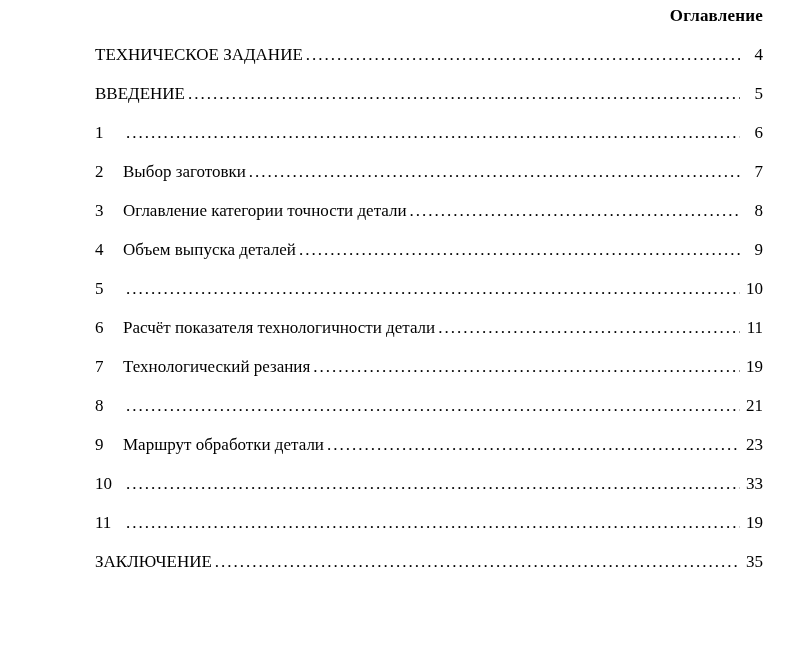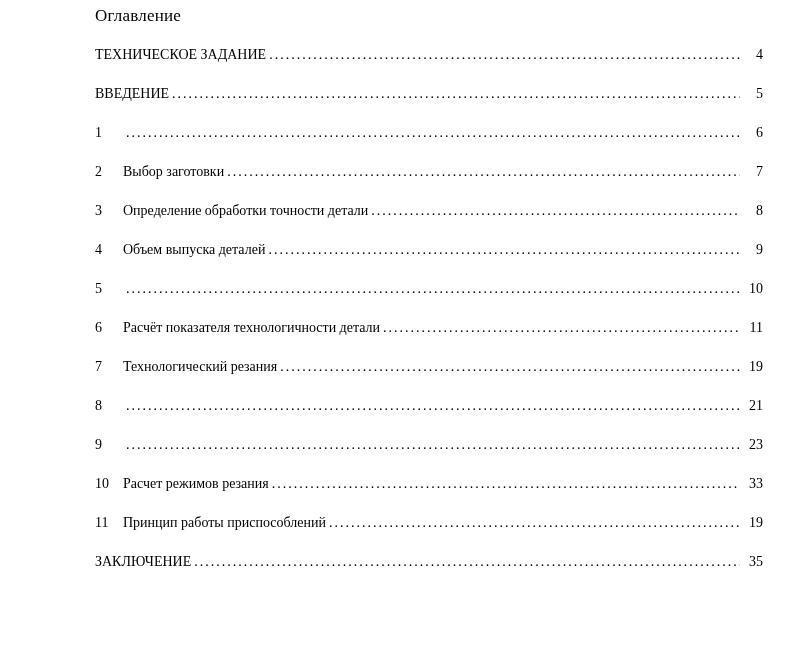--- a/index.html
+++ b/index.html
@@ -15,32 +15,32 @@
     color: #000000;
   }
   .page {
     box-sizing: border-box;
     width: 797px;
     height: 656px;
     padding: 6px 34px 10px 95px;
   }
   .toc-title {
     font-size: 17px;
-    font-weight: normal;
-    text-align: left;
+    font-weight: bold;
+    text-align: right;
     margin: 0 0 20px 0;
     letter-spacing: 0.2px;
   }
   .toc-list {
     width: 100%;
   }
   .toc-row {
     display: flex;
     align-items: flex-start;
-    font-size: 14px;
+    font-size: 17px;
     line-height: 18px;
     margin-bottom: 21px;
     white-space: nowrap;
   }
   .num {
     flex: 0 0 28px;
     width: 28px;
   }
   .label {
     flex: 0 0 auto;
@@ -84,21 +84,21 @@
         <span class="pagenum">6</span>
       </div>
       <div class="toc-row">
         <span class="num">2</span>
         <span class="label">Выбор заготовки</span>
         <span class="leader"></span>
         <span class="pagenum">7</span>
       </div>
       <div class="toc-row">
         <span class="num">3</span>
-        <span class="label">Определение обработки точности детали</span>
+        <span class="label">Оглавление категории точности детали</span>
         <span class="leader"></span>
         <span class="pagenum">8</span>
       </div>
       <div class="toc-row">
         <span class="num">4</span>
         <span class="label">Объем выпуска деталей</span>
         <span class="leader"></span>
         <span class="pagenum">9</span>
       </div>
       <div class="toc-row">
@@ -118,32 +118,31 @@
         <span class="leader"></span>
         <span class="pagenum">19</span>
       </div>
       <div class="toc-row">
         <span class="num">8</span>
         <span class="leader"></span>
         <span class="pagenum">21</span>
       </div>
       <div class="toc-row">
         <span class="num">9</span>
+        <span class="label">Маршрут обработки детали</span>
         <span class="leader"></span>
         <span class="pagenum">23</span>
       </div>
       <div class="toc-row">
         <span class="num">10</span>
-        <span class="label">Расчет режимов резания</span>
         <span class="leader"></span>
         <span class="pagenum">33</span>
       </div>
       <div class="toc-row">
         <span class="num">11</span>
-        <span class="label">Принцип работы приспособлений</span>
         <span class="leader"></span>
         <span class="pagenum">19</span>
       </div>
       <div class="toc-row">
         <span class="label">ЗАКЛЮЧЕНИЕ</span>
         <span class="leader"></span>
         <span class="pagenum">35</span>
       </div>
     </div>
 </div>

